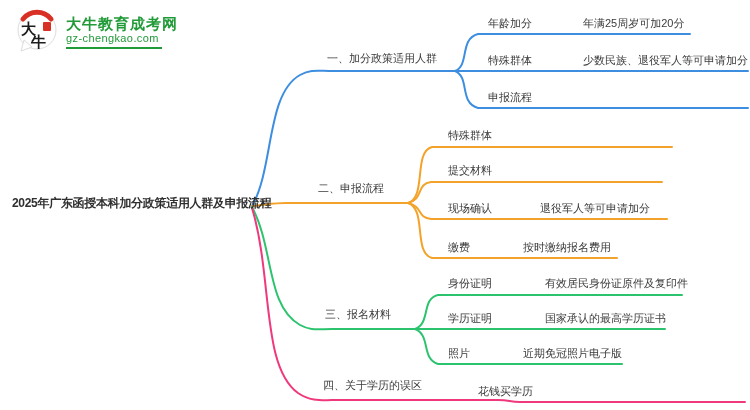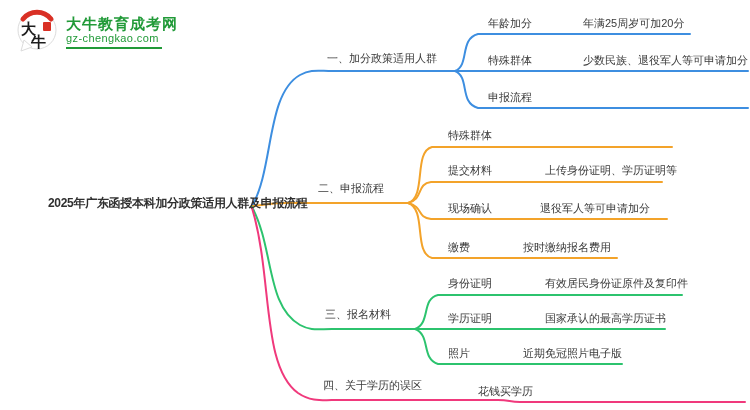--- a/index.html
+++ b/index.html
@@ -7,21 +7,21 @@
     width:750px;height:410px;position:relative;overflow:hidden;
     background:#ffffff;
     font-family:"Liberation Sans","DejaVu Sans",sans-serif;
   }
   .stage{position:absolute;inset:0;width:750px;height:410px;}
   svg.lines{position:absolute;left:0;top:0;width:750px;height:410px;}
   .node{
     position:absolute;white-space:nowrap;color:#3a3a3a;
     font-size:11px;line-height:13px;letter-spacing:0;text-align:right;
   }
-  .root-title{font-size:12px;font-weight:bold;color:#2f2f2f;letter-spacing:-0.3px;margin-left:36px;}
+  .root-title{font-size:12px;font-weight:bold;color:#2f2f2f;letter-spacing:-0.3px;}
   .branch-label{color:#3a3a3a;font-family:Liberation Serif, serif;}
   .logo{position:absolute;left:14px;top:7px;display:flex;align-items:center;}
   .logo-texts{margin-left:6px;}
   .logo-name{font-size:15px;font-weight:bold;color:#219a38;letter-spacing:1px;line-height:17px;}
   .logo-url{font-size:11px;font-weight:normal;color:#219a38;letter-spacing:0.4px;line-height:13px;}
   .logo-underline{width:96px;height:2px;background:#219a38;margin-top:2px;}
 </style>
 </head>
 <body>
 
@@ -77,21 +77,20 @@
   <div class="node branch-label" style="left:327px;top:52px">一、加分政策适用人群</div>
   <div class="node" style="left:488px;top:17px">年龄加分</div>
   <div class="node" style="left:583px;top:17px">年满25周岁可加20分</div>
   <div class="node" style="left:488px;top:54px">特殊群体</div>
   <div class="node" style="left:583px;top:54px">少数民族、退役军人等可申请加分</div>
   <div class="node" style="left:488px;top:91px">申报流程</div>
 
   <div class="node branch-label" style="left:318px;top:182px">二、申报流程</div>
   <div class="node" style="left:448px;top:129px">特殊群体</div>
   <div class="node" style="left:448px;top:164px">提交材料</div>
-  <div class="node" style="left:545px;top:164px">上传身份证明、学历证明等</div>
   <div class="node" style="left:448px;top:202px">现场确认</div>
   <div class="node" style="left:540px;top:202px">退役军人等可申请加分</div>
   <div class="node" style="left:448px;top:241px">缴费</div>
   <div class="node" style="left:523px;top:241px">按时缴纳报名费用</div>
 
   <div class="node branch-label" style="left:325px;top:308px">三、报名材料</div>
   <div class="node" style="left:448px;top:277px">身份证明</div>
   <div class="node" style="left:545px;top:277px">有效居民身份证原件及复印件</div>
   <div class="node" style="left:448px;top:312px">学历证明</div>
   <div class="node" style="left:545px;top:312px">国家承认的最高学历证书</div>

